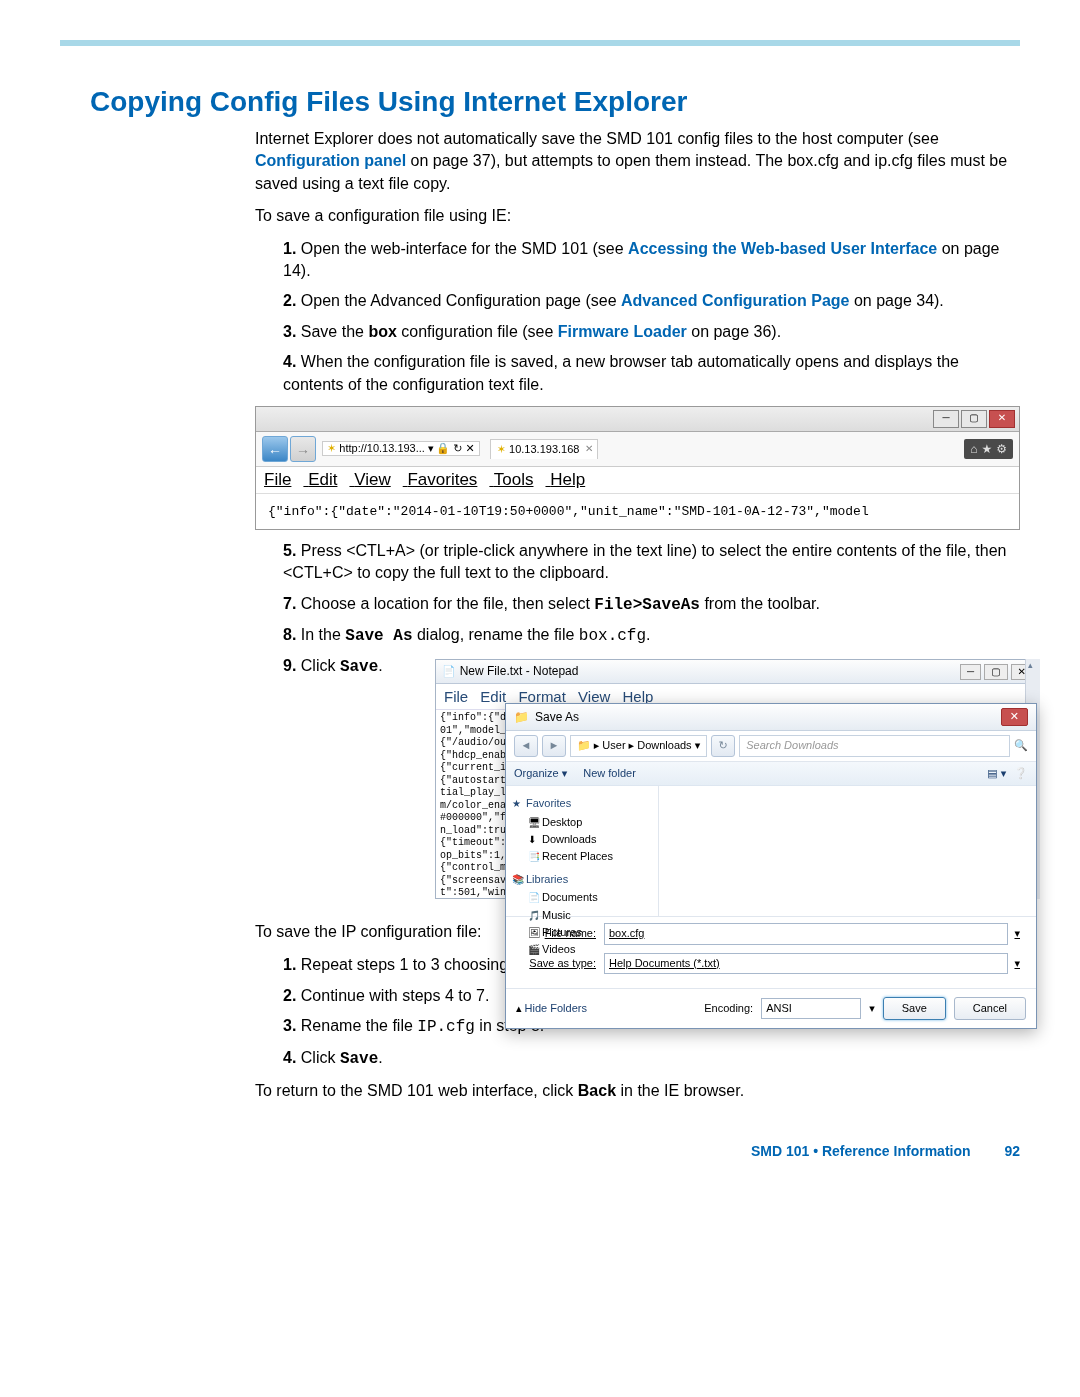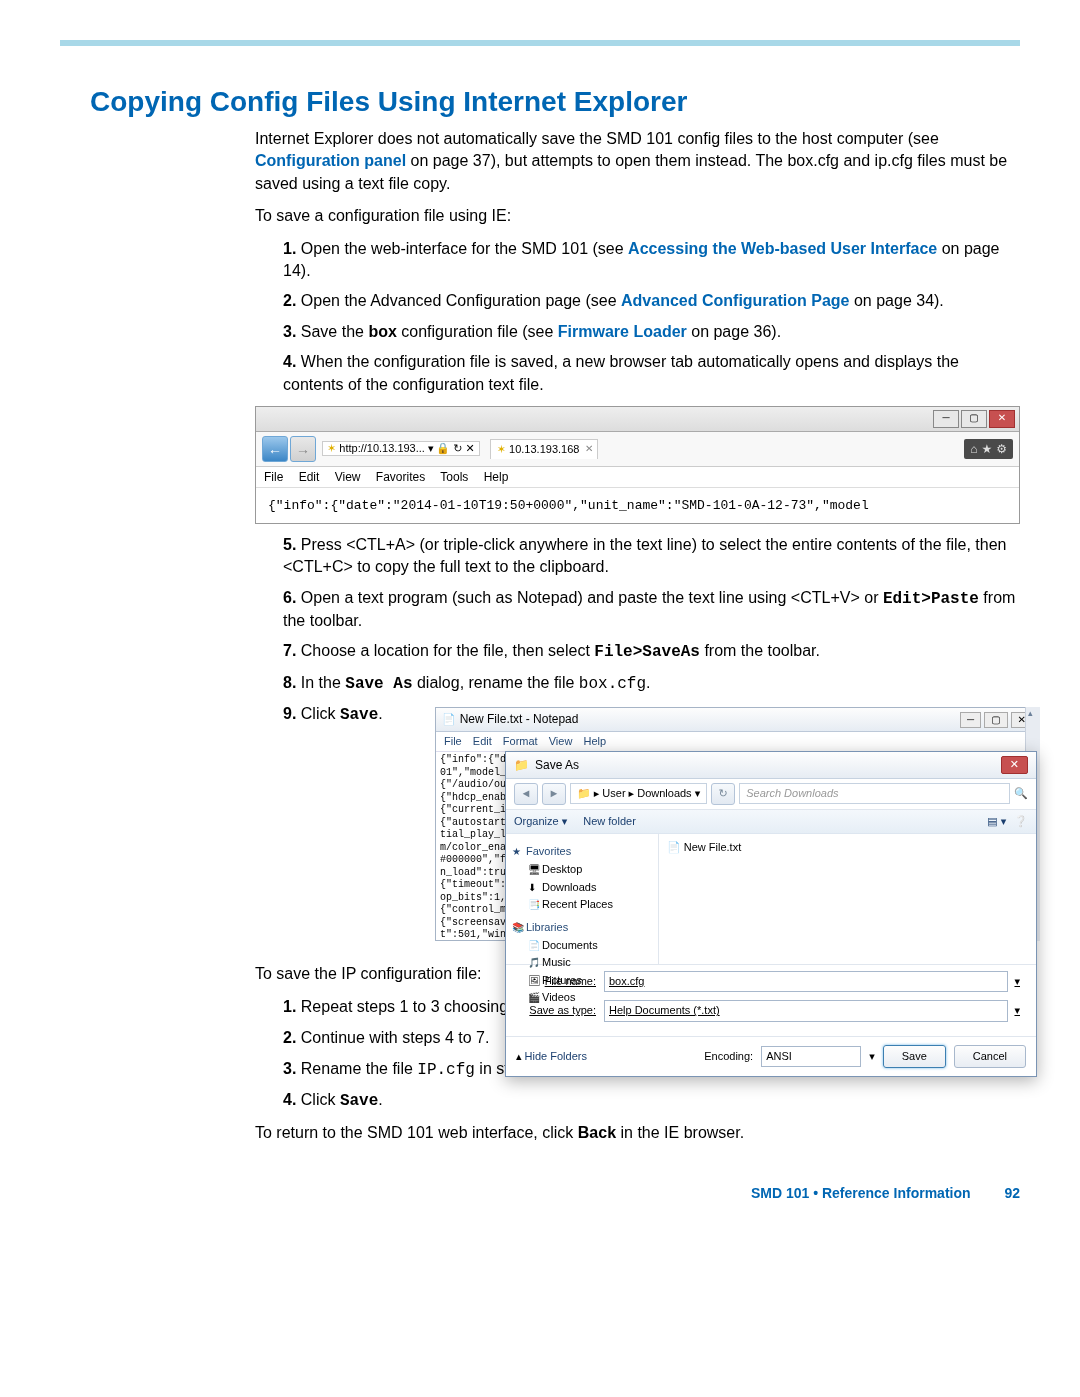--- a/index.html
+++ b/index.html
@@ -141,22 +141,23 @@
     background: #4a4a4a;
     padding: 3px 6px;
     border-radius: 2px;
   }
   .ri {
     color: #ddd;
     font-size: 12px;
   }
   .fig1-menu {
     padding: 3px 8px;
-    font-size: 12px;
+    font-size: 17px;
     border-bottom: 1px solid #ddd;
+    text-decoration: underline;
   }
   .fig1-menu span {
     margin-right: 12px;
   }
   .fig1-content {
     padding: 10px 12px;
     font-family: "Courier New", monospace;
     font-size: 13px;
     white-space: nowrap;
     overflow: hidden;
@@ -197,21 +198,21 @@
   }
   .np-winbtns span {
     display: inline-block;
     border: 1px solid #aaa;
     padding: 0 6px;
     font-size: 10px;
     background: #eee;
   }
   .np-menu {
     padding: 2px 8px;
-    font-size: 11px;
+    font-size: 15px;
     color: #274b77;
     border-bottom: 1px solid #dde;
   }
   .np-menu span { margin-right: 8px; }
   .np-body {
     font-family: "Courier New", monospace;
     font-size: 10px;
     line-height: 1.25;
     padding: 2px 4px;
     height: 184px;
@@ -451,21 +452,20 @@
         <span>View</span>
         <span>Favorites</span>
         <span>Tools</span>
         <span>Help</span>
       </div>
       <div class="fig1-content">{"info":{"date":"2014-01-10T19:50+0000","unit_name":"SMD-101-0A-12-73","model</div>
     </div>
 
     <ol start="5" style="list-style: none;">
       <li><span class="marker">5.</span> <span>Press &lt;CTL+A&gt; (or triple-click anywhere in the text line) to select the entire contents of the file, then &lt;CTL+C&gt; to copy the full text to the clipboard.</span></li>
-      <li><span class="marker">6.</span> <span>Open a text program (such as Notepad) and paste the text line using &lt;CTL+V&gt; or </span><span class="mono bold">Edit&gt;Paste</span><span> from the toolbar.</span></li>
       <li><span class="marker">7.</span> <span>Choose a location for the file, then select </span><span class="mono bold">File&gt;SaveAs</span><span> from the toolbar.</span></li>
       <li><span class="marker">8.</span> <span>In the </span><span class="mono bold">Save As</span><span> dialog, rename the file </span><span class="mono">box.cfg</span><span>.</span></li>
       <li class="step9-row">
         <span style="float:left"><span class="marker">9.</span> <span>Click </span><span class="mono bold">Save</span><span>.</span></span>
 
         <div class="fig2">
           <div class="notepad">
             <div class="np-title">
               <span class="np-icon">📄</span>
               <span class="np-title-text">New File.txt - Notepad</span>
@@ -528,23 +528,20 @@
                 <div class="grp"><span class="tico">★</span><span>Favorites</span></div>
                 <div class="item"><span class="tico">🖥</span><span>Desktop</span></div>
                 <div class="item"><span class="tico">⬇</span><span>Downloads</span></div>
                 <div class="item"><span class="tico">📑</span><span>Recent Places</span></div>
                 <div class="grp"><span class="tico">📚</span><span>Libraries</span></div>
                 <div class="item"><span class="tico">📄</span><span>Documents</span></div>
                 <div class="item"><span class="tico">🎵</span><span>Music</span></div>
                 <div class="item"><span class="tico">🖼</span><span>Pictures</span></div>
                 <div class="item"><span class="tico">🎬</span><span>Videos</span></div>
               </div>
-              <div class="sa-files">
-                <div class="sa-file-row">📄 <span>New File.txt</span></div>
-              </div>
             </div>
             <div class="sa-fields">
               <div class="sa-row">
                 <span class="sa-label">File name:</span>
                 <span class="sa-input">box.cfg</span>
                 <span style="padding:0 6px">▾</span>
               </div>
               <div class="sa-row">
                 <span class="sa-label">Save as type:</span>
                 <span class="sa-input">Help Documents (*.txt)</span>

